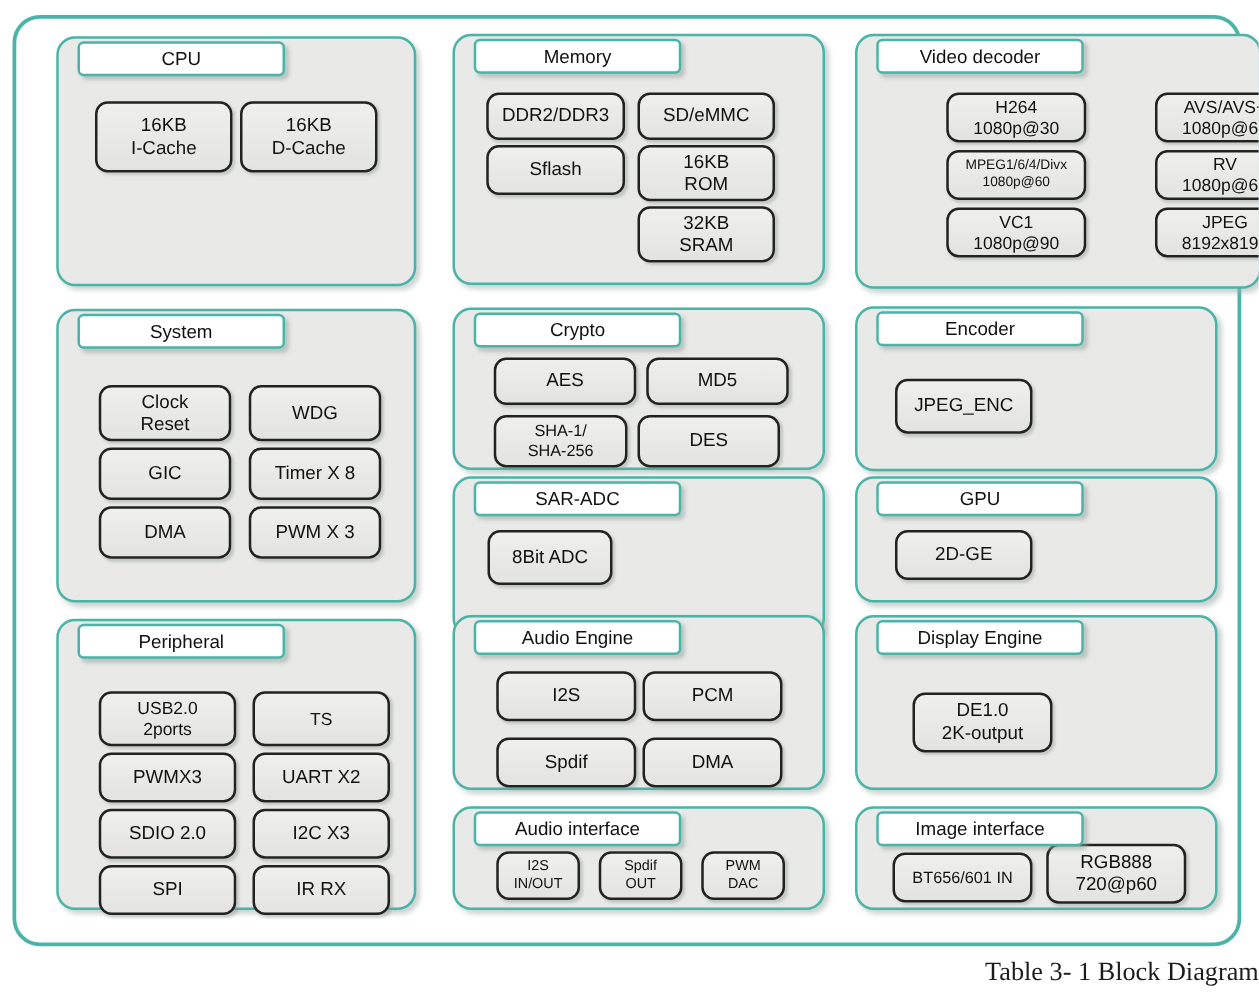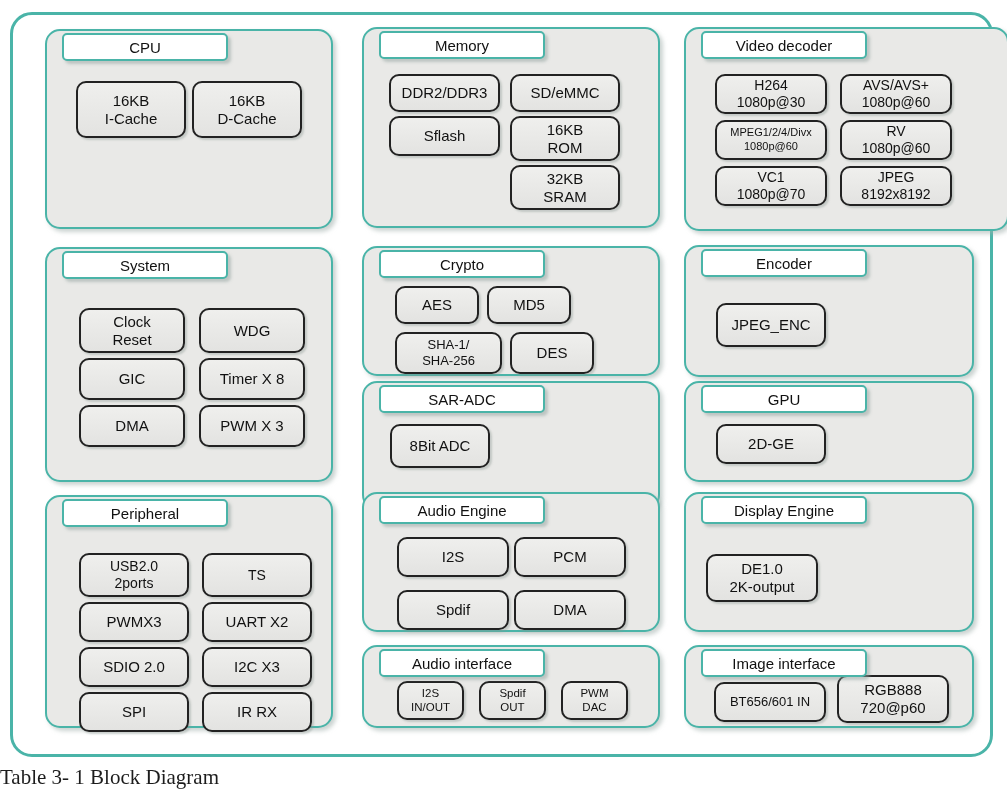--- a/index.html
+++ b/index.html
@@ -28,47 +28,47 @@
   .cpu-c{padding-top:40px;display:flex;flex-direction:column;align-items:center;}
   .cpu-hcpu{width:100px;height:58px;}
   .cpu-row{margin-top:10px;gap:6px;}
   .cpu-cache{width:110px;height:57px;}
   .mem-c{padding-top:45px;padding-left:25px;gap:10px;}
   .mem-col{gap:4px;}
   .mem-b1{width:111px;height:38px;}
   .mem-b2{width:110px;height:45px;}
   .vd-c{padding-top:45px;padding-left:29px;display:flex;flex-direction:column;gap:6px;}
   .vd-row{gap:13px;}
-  .vd-b{width:112px;height:40px;line-height:1.25;}
+  .vd-b{width:112px;height:40px;line-height:1.25;margin-left:42px;}
   .sys-c{padding-top:59px;padding-left:32px;display:flex;flex-direction:column;gap:5px;}
   .sys-row{gap:14px;}
   .sys-b{width:106px;height:42px;}
   .sys-b2{width:106px;height:45px;}
   .cry-c{padding-top:38px;padding-left:31px;display:flex;flex-direction:column;gap:8px;}
   .cry-row{gap:8px;}
-  .cry-b{width:84px;height:38px;}
+  .cry-b{width:114px;height:38px;}
   .cry-b2{width:107px;height:42px;font-size:13px;}
   .one-c{display:flex;}
   .adc-b{width:100px;height:44px;margin:41px 0 0 26px;}
   .enc-b{width:110px;height:44px;margin:56px 0 0 30px;}
   .gpu-b{width:110px;height:40px;margin:41px 0 0 30px;}
   .per-c{padding-top:56px;padding-left:32px;display:flex;flex-direction:column;gap:5px;}
   .per-row{gap:13px;}
   .per-b{width:110px;height:40px;}
   .per-b2{width:110px;height:44px;font-size:14px;}
   .ae-c{padding-top:43px;padding-left:33px;display:flex;flex-direction:column;gap:13px;}
   .ae-row{gap:5px;}
   .ae-b{width:112px;height:40px;}
   .ai-c{padding-top:34px;padding-left:33px;gap:15px;align-items:flex-start;}
   .ai-b{width:67px;height:39px;font-size:11.5px;}
-  .de-b{width:112px;height:48px;margin:60px 0 0 20px;}
+  .de-b{width:112px;height:48px;margin:60px 0 0 44px;}
   .ii-c{padding-top:28px;padding-left:28px;gap:11px;align-items:center;}
   .ii-b1{width:112px;height:40px;font-size:13px;margin-top:6px;}
   .ii-b2{width:112px;height:48px;}
-  .caption{position:absolute;left:0;top:765px;width:100%;text-align:left;
+  .caption{position:absolute;left:0;top:765px;width:100%;text-align:right;
            font-family:"Liberation Serif", serif;font-size:21px;color:#1c1c1c;}
 </style>
 </head>
 <body>
 
 <div class="canvas">
   <div class="outer"></div>
 
   <div class="section" style="left:45px;top:29px;width:288px;height:200px">
     <div class="stitle">CPU</div>
@@ -102,28 +102,28 @@
   <div class="section" style="left:684px;top:27px;width:325px;height:204px">
     <div class="stitle">Video decoder</div>
     <div class="vd-c">
       <div class="row vd-row">
         <div class="block vd-b fs14">H264
 1080p@30</div>
         <div class="block vd-b fs14">AVS/AVS+
 1080p@60</div>
       </div>
       <div class="row vd-row">
-        <div class="block vd-b fs11">MPEG1/2/4/Divx
+        <div class="block vd-b fs11">MPEG1/6/4/Divx
 1080p@60</div>
         <div class="block vd-b fs14">RV
 1080p@60</div>
       </div>
       <div class="row vd-row">
         <div class="block vd-b fs14">VC1
-1080p@70</div>
+1080p@90</div>
         <div class="block vd-b fs14">JPEG
 8192x8192</div>
       </div>
     </div>
   </div>
 
   <div class="section" style="left:45px;top:247px;width:288px;height:235px">
     <div class="stitle">System</div>
     <div class="sys-c">
       <div class="row sys-row">

